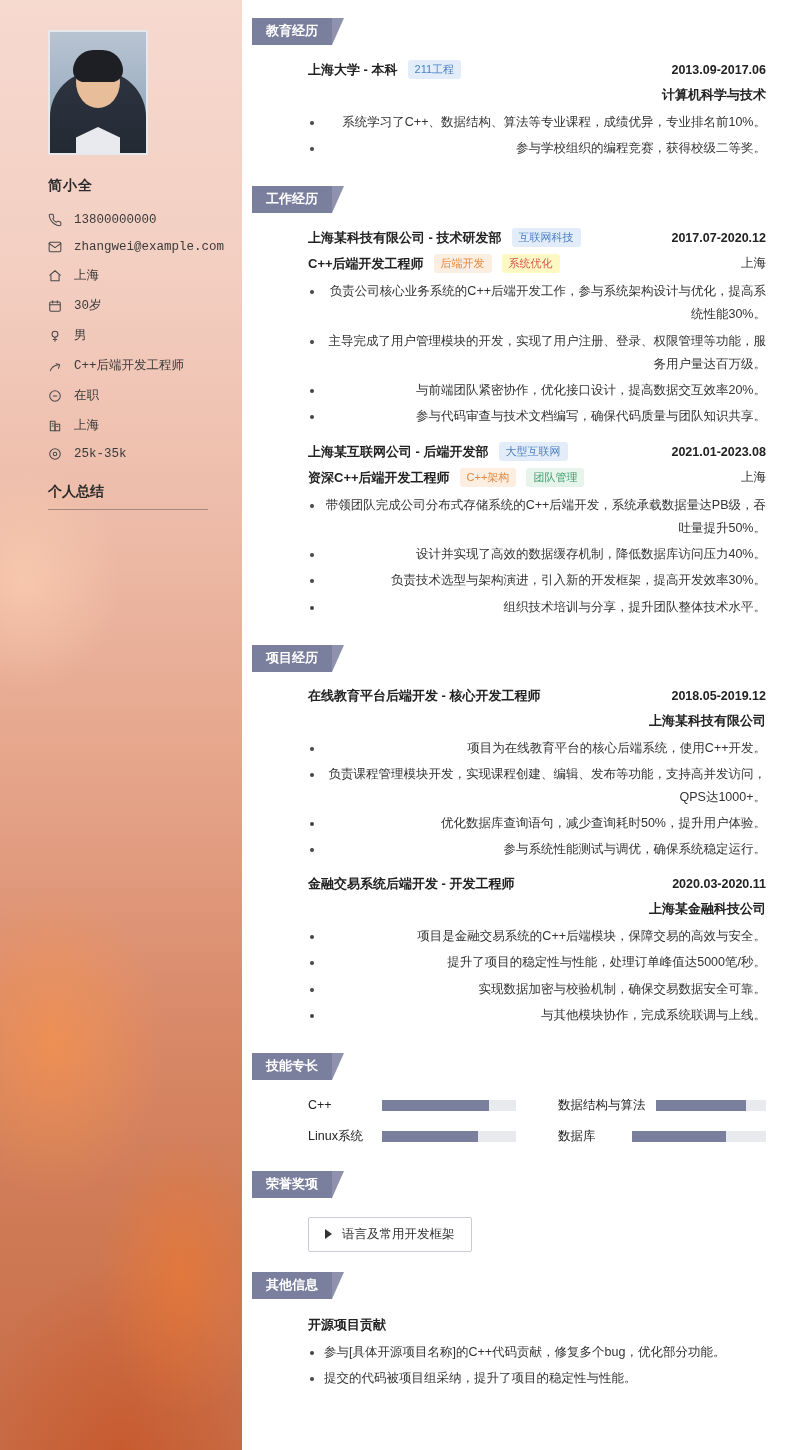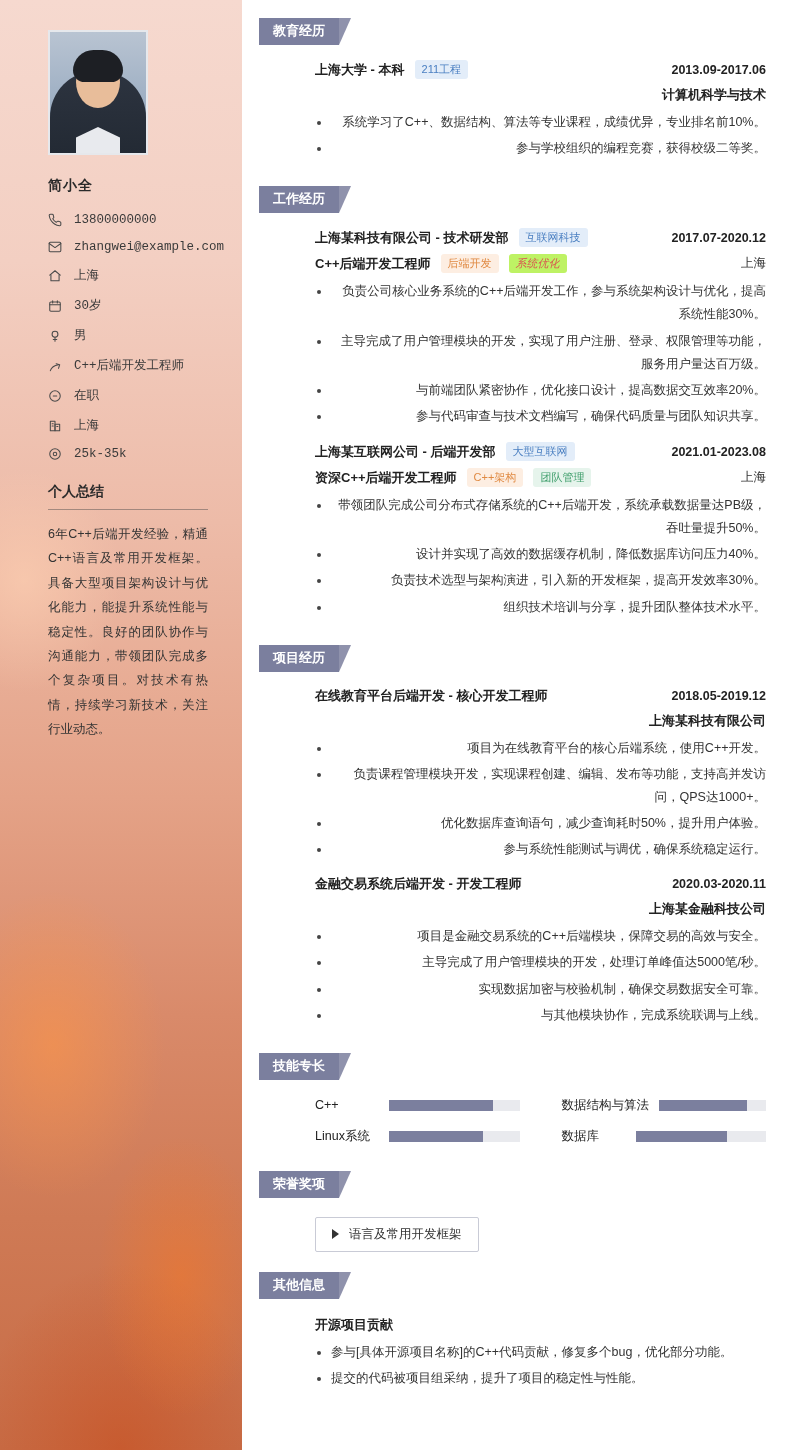--- a/index.html
+++ b/index.html
@@ -95,21 +95,20 @@
     width:160px;height:1px;background:rgba(70,70,70,.45);margin-bottom:12px;
   }
   .summary p{
     margin:0;font-size:12.5px;line-height:1.95;color:#333;text-align:justify;
   }
   
   .main{
     flex:1 1 auto;
     padding:0 28px 4px 10px;
     box-sizing:border-box;
-    margin-left:7px;
   }
   .sec-head{
     position:relative;
     display:inline-block;
     margin:18px 0 0 0;
     height:28px;
   }
   .sec-head .tag{
     position:relative;
     display:inline-block;
@@ -149,21 +148,21 @@
     display:inline-block;
     font-size:11px;font-weight:normal;
     padding:2px 7px;
     border-radius:3px;
     margin-left:10px;
     white-space:nowrap;
     line-height:15px;
   }
   .chip.blue{background:#e3edf9;color:#4a7fc1;}
   .chip.orange{background:#fdeee2;color:#e08a43;}
-  .chip.red{background:#bef264;color:#d9534f;font-style:italic;}
+  .chip.red{background:#fef9c3;color:#d9534f;}
   .chip.green{background:#e6f4ec;color:#3f9e6b;}
   .subtitle{
     font-size:13px;font-weight:bold;color:#222;margin-bottom:7px;
   }
   ul.bullets{
     margin:0;padding:0;list-style:none;
   }
   ul.bullets li{
     position:relative;
     padding-left:16px;
@@ -333,21 +332,20 @@
               </svg>
           </span>
           <span>25k-35k</span>
         </div>
 
       </div>
 
       <div class="summary">
         <h3>个人总结</h3>
         <div class="rule"></div>
-        <p>6年C++后端开发经验，精通C++语言及常用开发框架。具备大型项目架构设计与优化能力，能提升系统性能与稳定性。良好的团队协作与沟通能力，带领团队完成多个复杂项目。对技术有热情，持续学习新技术，关注行业动态。</p>
       </div>
 
     </div>
   </aside>
 
   <main class="main">
 
     
     <div class="sec-head">
       <span class="tag">教育经历</span>
@@ -439,21 +437,21 @@
       </div>
 
       <div class="entry">
         <div class="row1">
           <span class="title">金融交易系统后端开发 - 开发工程师</span>
           <span class="date">2020.03-2020.11</span>
         </div>
         <div class="subtitle">上海某金融科技公司</div>
         <ul class="bullets">
           <li>项目是金融交易系统的C++后端模块，保障交易的高效与安全。</li>
-          <li>主导完成了用户管理模块的开发，处理订单峰值达5000笔/秒。</li>
+          <li>提升了项目的稳定性与性能，处理订单峰值达5000笔/秒。</li>
           <li>实现数据加密与校验机制，确保交易数据安全可靠。</li>
           <li>与其他模块协作，完成系统联调与上线。</li>
         </ul>
       </div>
 
     </div>
 
     
     <div class="sec-head">
       <span class="tag">技能专长</span>

